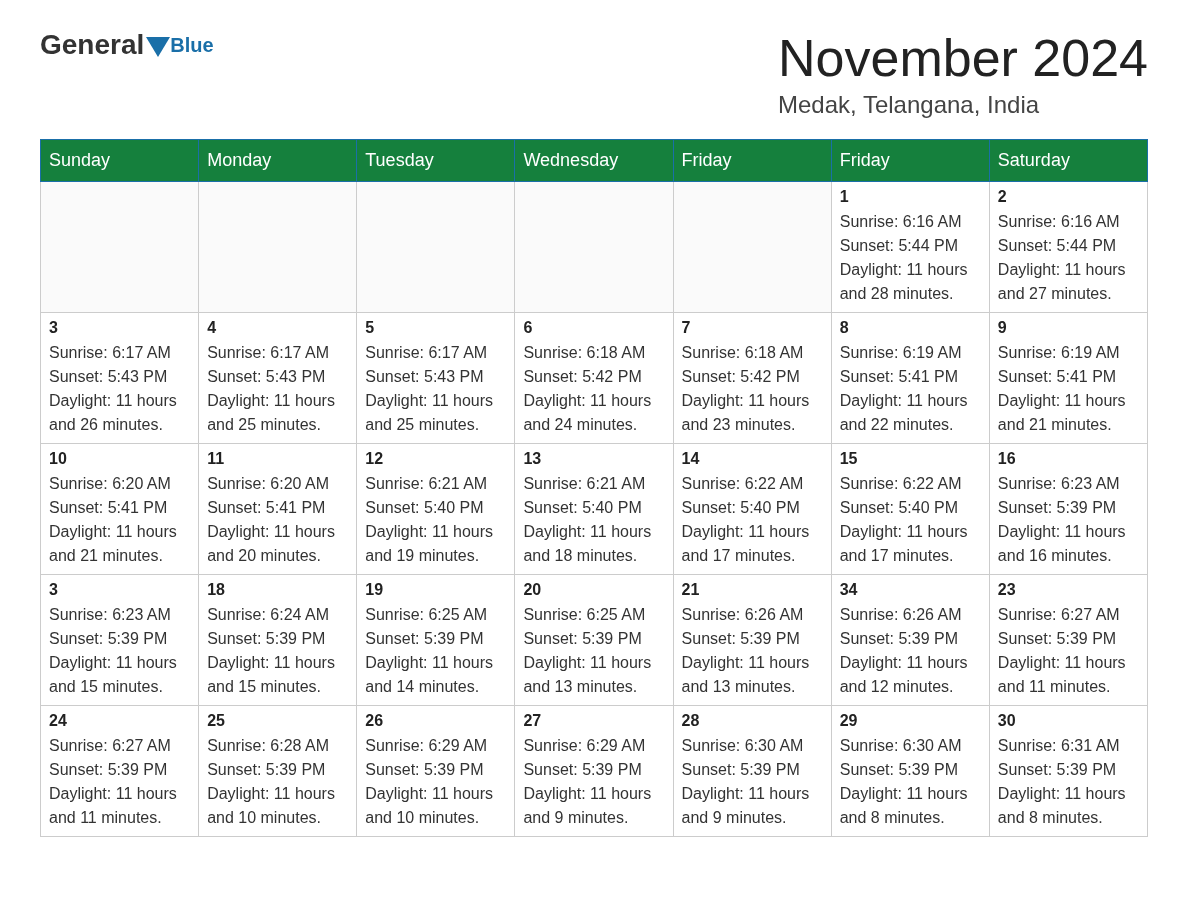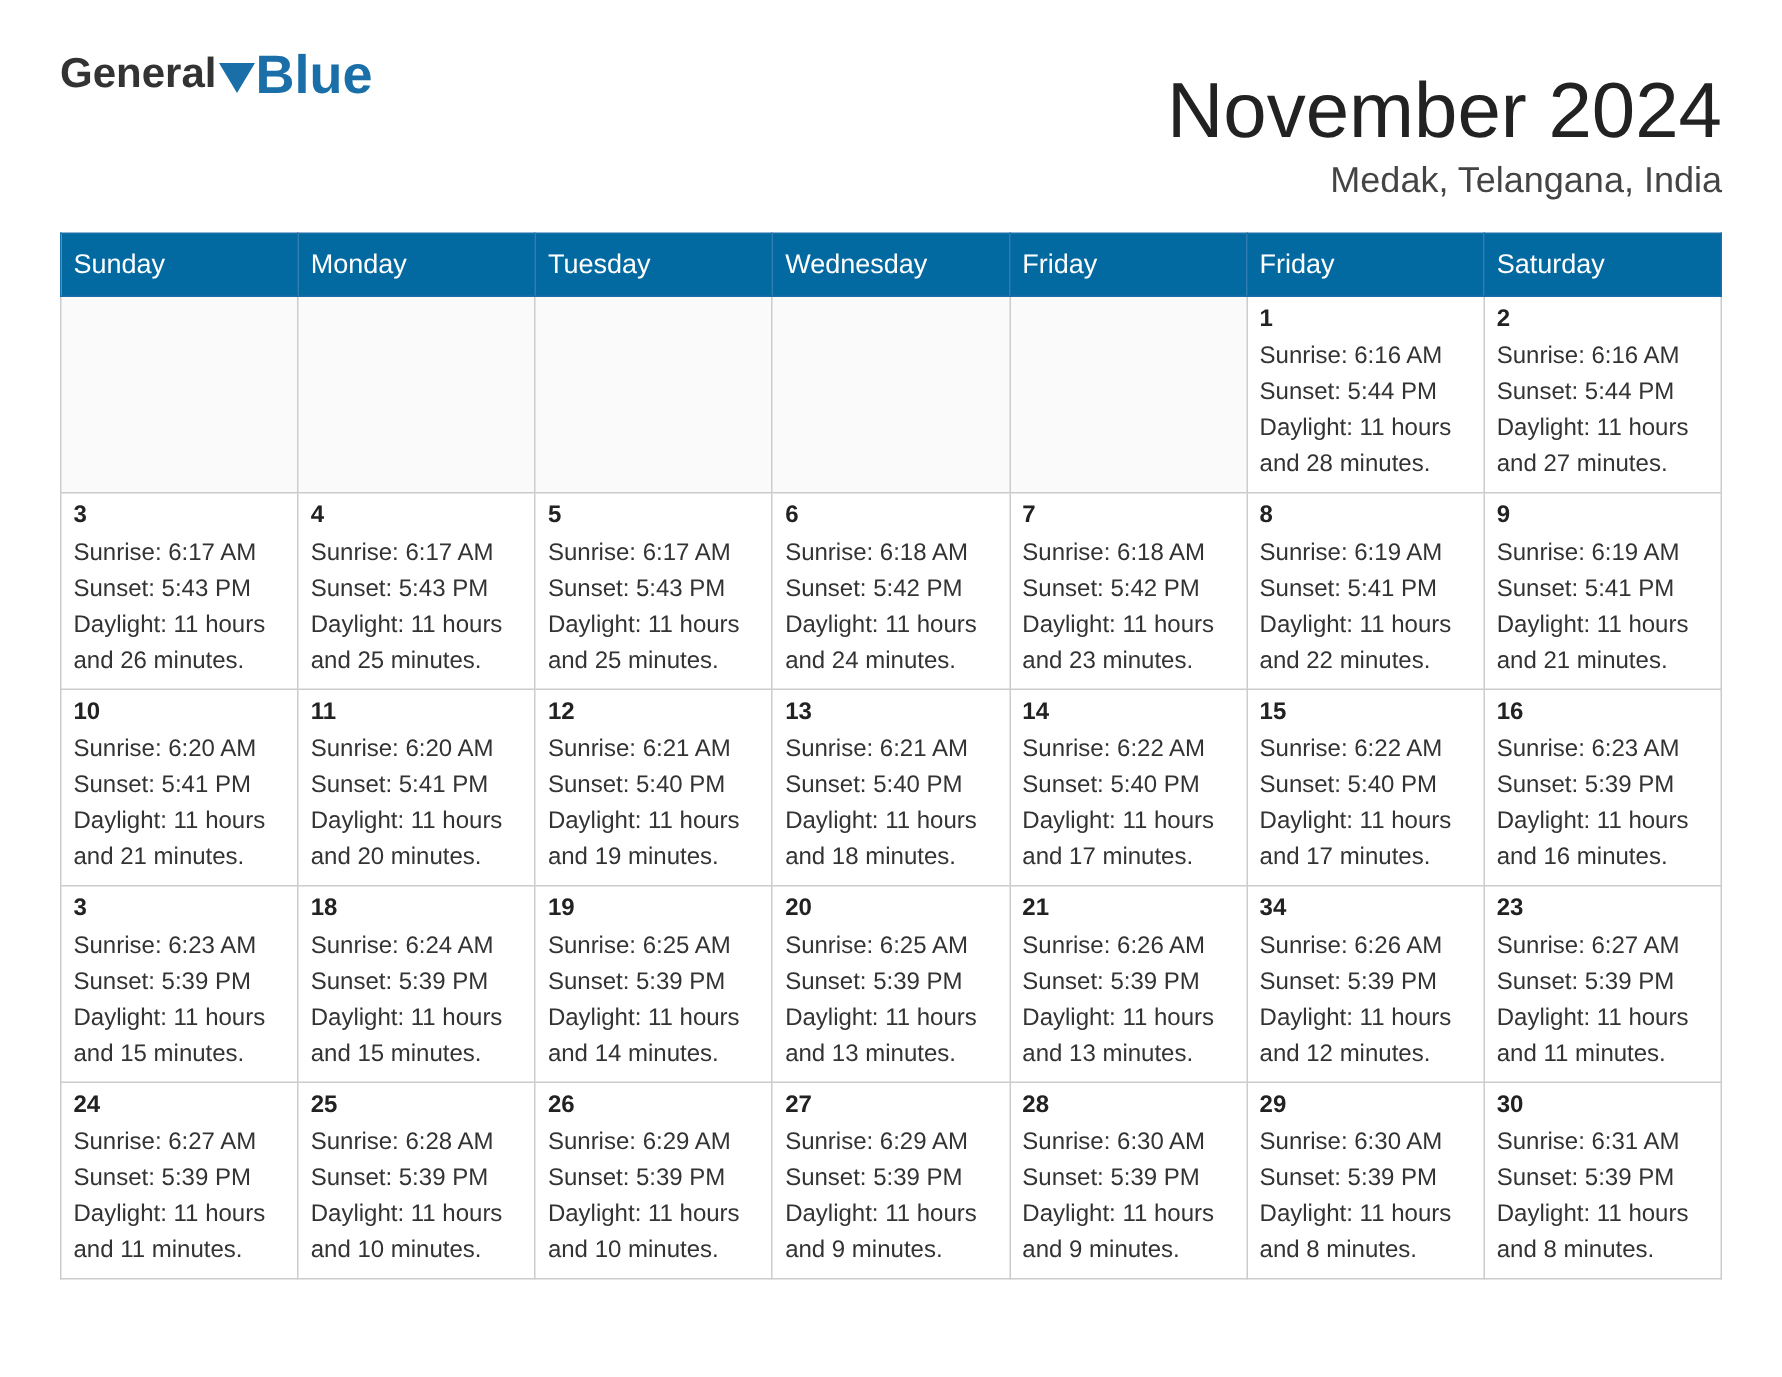--- a/index.html
+++ b/index.html
@@ -30,55 +30,54 @@
       width: 0;
       height: 0;
       border-left: 12px solid transparent;
       border-right: 12px solid transparent;
       border-top: 20px solid #1a6fa8;
       display: inline-block;
       margin-left: 2px;
       margin-top: 4px;
     }
     .logo-blue {
-      font-size: 36px;
+      font-size: 20px;
       font-weight: bold;
       color: #1a6fa8;
     }
     .logo-line2 {
       display: flex;
       align-items: center;
     }
     .logo-block {
       display: flex;
       flex-direction: row;
       line-height: 1.1;
     }
     .title-block {
-      text-align: right;
-      margin-top: 16px;
+      text-align: left;
     }
     .month-title {
       font-size: 52px;
       font-weight: normal;
       color: #222;
       line-height: 1.1;
     }
     .location-title {
       font-size: 24px;
       color: #444;
       margin-top: 4px;
     }
     .calendar-table {
       width: 100%;
       border-collapse: collapse;
       border: 1px solid #aaa;
     }
     .calendar-table th {
-      background-color: #0369a1;
+      background-color: #15803d;
       color: #fff;
       font-size: 18px;
       font-weight: normal;
       padding: 10px 8px;
       text-align: left;
       border: 1px solid #1a6fa8;
     }
     .calendar-table td {
       vertical-align: top;
       padding: 6px 8px;

